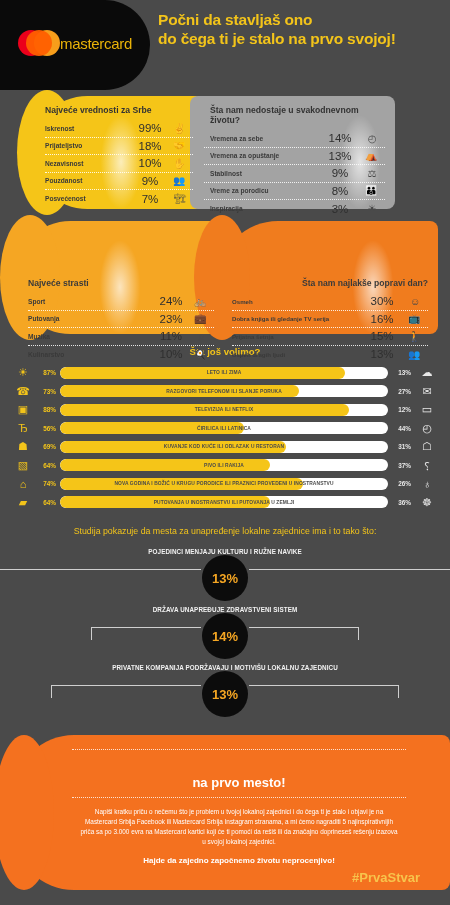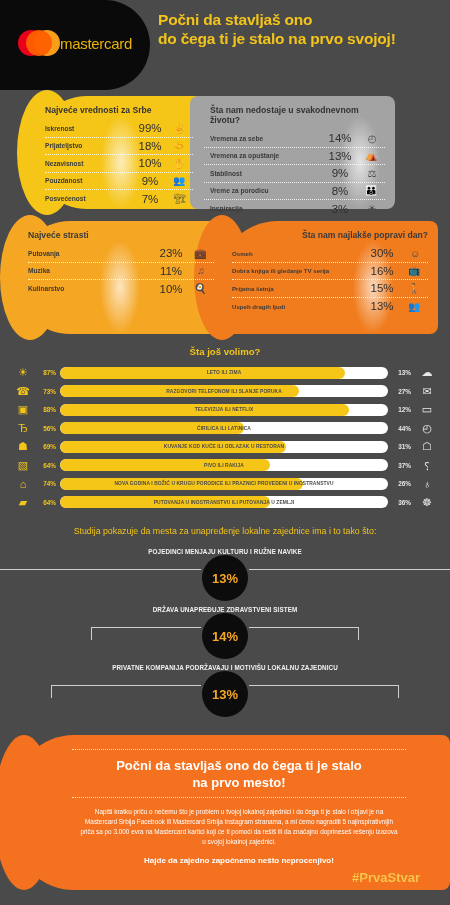--- a/index.html
+++ b/index.html
@@ -59,21 +59,21 @@
   }
   .p-yellow-l::before { background:#F5C518; }
   .p-orange-l::before { background:#F5A623; }
   .p-orange-r::before {
     content:""; position:absolute; left:-24px; top:-6px;
     width:56px; height:125px; border-radius:50%; background:#F07C1E;
   }
 
   .panel-title { font-size: 8.6px; font-weight: bold; color: #333; margin-bottom: 5px;
     position: relative; z-index: 3; }
-  .p-orange-l .panel-title, .p-orange-r .panel-title { color: #3a3a3a; }
+  .p-orange-l .panel-title, .p-orange-r .panel-title { color: #3a3a3a; margin-top: 48px; }
   .p-yellow-r .panel-title { text-align: left; padding-left: 6px; }
   .p-orange-r .panel-title { text-align: right; }
 
   .rows { position: relative; z-index: 3; }
   .prow {
     display: flex; align-items: center;
     border-bottom: 1px dotted rgba(255,255,255,.85);
     height: 17.5px;
   }
   .prow:last-child { border-bottom: none; }
@@ -249,20 +249,25 @@
     </div>
   </div>
 </div>
 
 <div class="panel-row">
   <div class="panel p-orange-l">
     <div class="glow"></div>
     <div class="panel-title">Najveće strasti</div>
     <div class="rows">
       <div class="prow">
+        <span class="lbl">Sport</span>
+        <span class="val">24%</span>
+        <span class="ico">🚲</span>
+      </div>
+      <div class="prow">
         <span class="lbl">Putovanja</span>
         <span class="val">23%</span>
         <span class="ico">💼</span>
       </div>
       <div class="prow">
         <span class="lbl">Muzika</span>
         <span class="val">11%</span>
         <span class="ico">♫</span>
       </div>
       <div class="prow">
@@ -414,21 +419,21 @@
           <span class="dcircle">13%</span>
         </div>
       </div>
     </div>
 </div>
 
 <div class="footer">
   <div class="f-inner">
     <div class="f-dot-top"></div>
     <div class="f-title">
-      <span>Počni da stavljaš ono do čega ti je stalo</span><br>
+      <br>
       <span>na prvo mesto!</span>
     </div>
     <div class="f-dot-bot"></div>
     <div class="f-body">Napiši kratku priču o nečemu što je problem u tvojoj lokalnoj zajednici i do čega ti je stalo i objavi je na Mastercard Srbija Facebook ili Mastercard Srbija Instagram stranama, a mi ćemo nagraditi 5 najinspirativnijih priča sa po 3.000 evra na Mastercard kartici koji će ti pomoći da rešiš ili da značajno doprineseš rešenju izazova u svojoj lokalnoj zajednici.</div>
-    <div class="f-cta">Hajde da zajedno započnemo nešto neprocenjivo!</div>
+    <div class="f-cta">Hajde da zajedno započnemo životu neprocenjivo!</div>
     <div class="f-tag">#PrvaStvar</div>
   </div>
 </div>
 
 </body></html>

